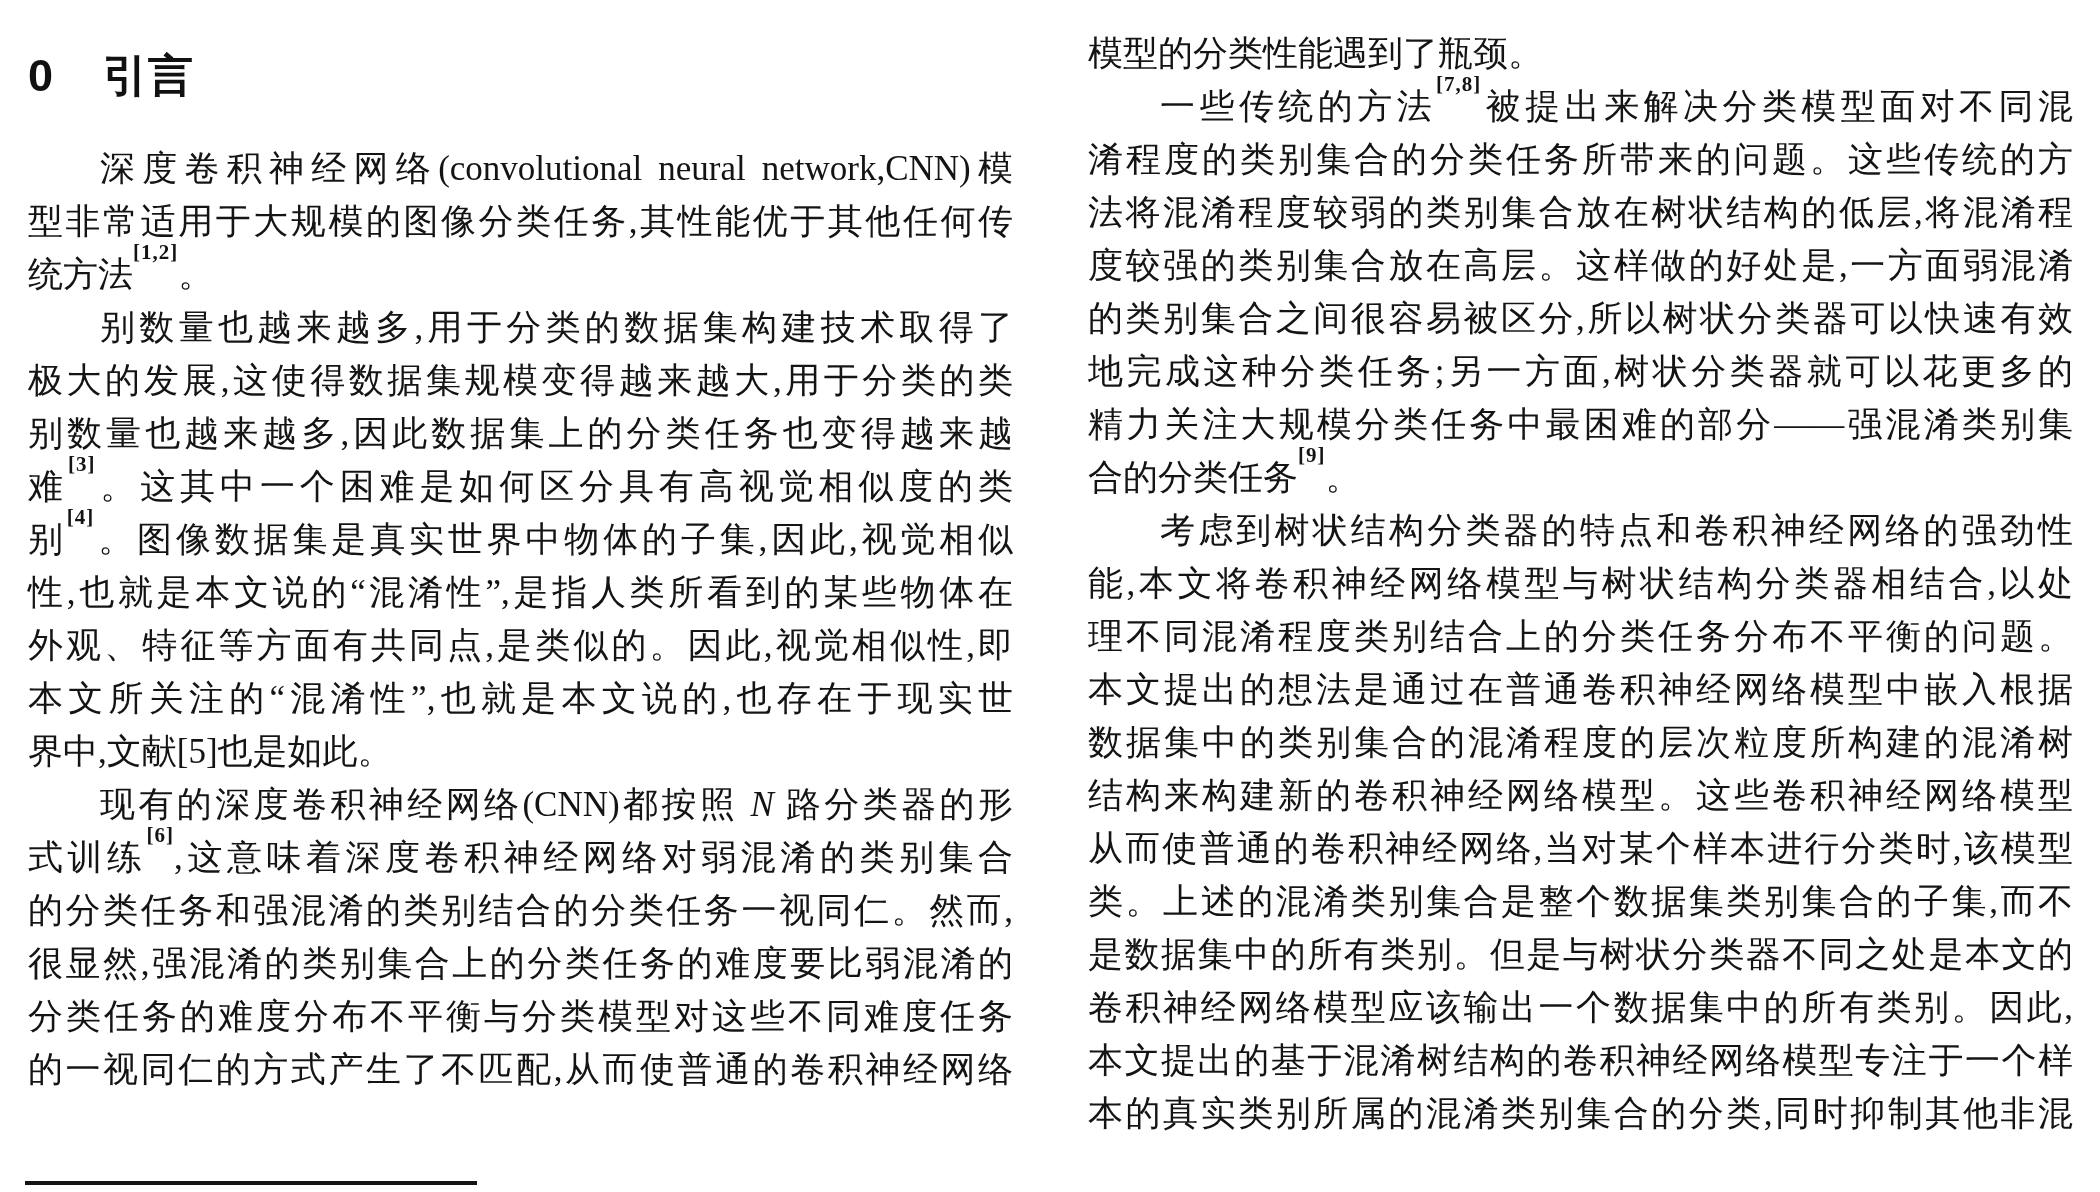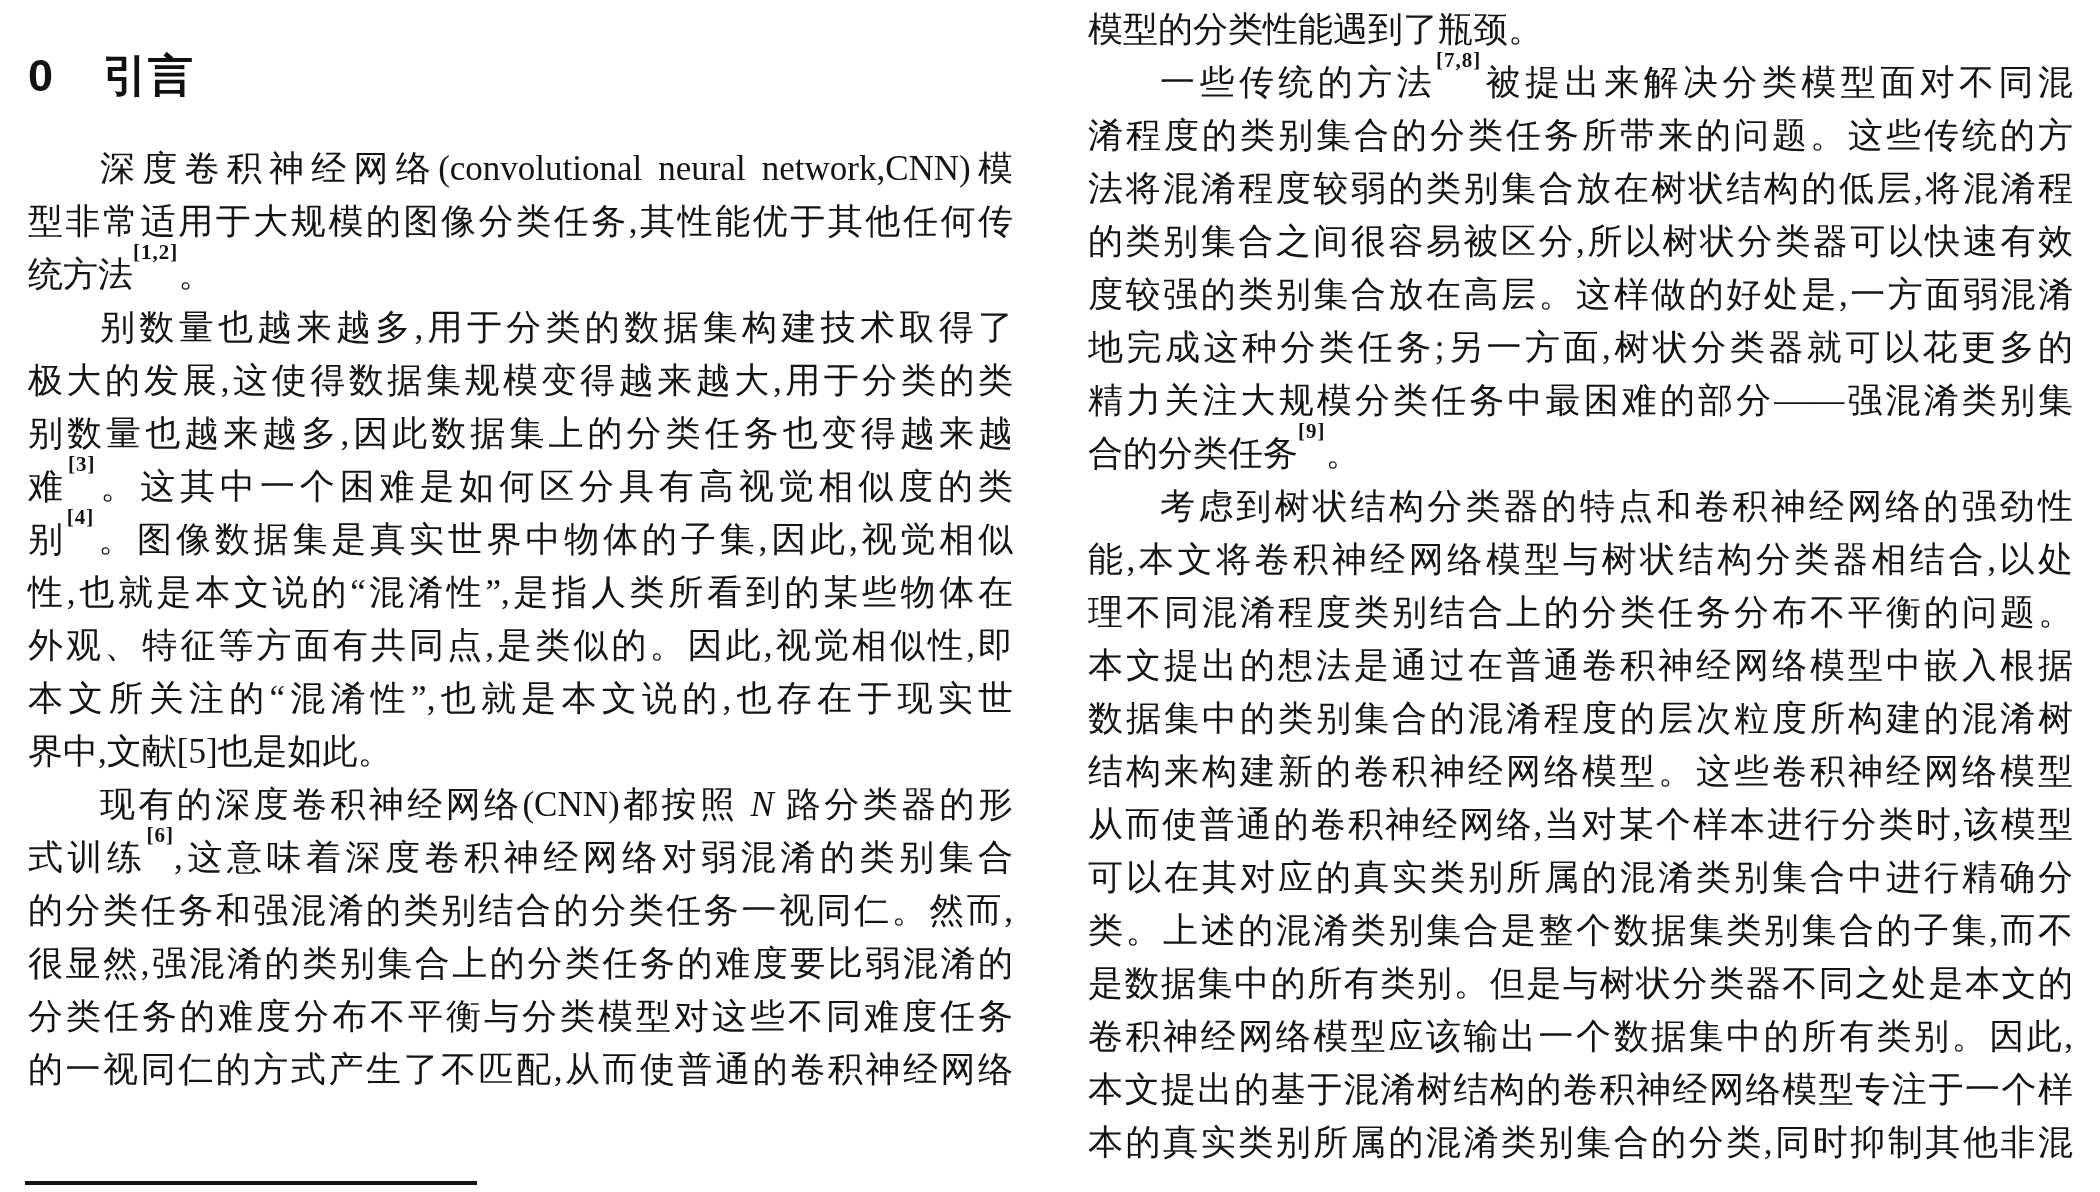--- a/index.html
+++ b/index.html
@@ -20,21 +20,21 @@
     height: 1192px;
     background: #ffffff;
   }
   .col {
     position: absolute;
     top: 0;
     width: 985px;
   }
   .col-left  { left: 28px;  }
   .col-right { left: 1088px; }
-  .col-right .paras { padding-top: 3px; }
+  .col-right .paras { padding-top: 27px; }
 
   .heading {
     margin: 46px 0 36px 0;
     font-family: "Liberation Sans", "DejaVu Sans", sans-serif;
     font-weight: 700;
     font-size: 45px;
     line-height: 60px;
     color: #111111;
     display: flex;
     align-items: baseline;
@@ -100,33 +100,32 @@
         <div class="line">的一视同仁的方式产生了不匹配,从而使普通的卷积神经网络</div>
       </div>
   </div>
 
   <div class="col col-right">
     <div class="paras" id="right-paras">
         <div class="line flush">模型的分类性能遇到了瓶颈。</div>
         <div class="line indent">一些传统的方法<sup>[7,8]</sup>被提出来解决分类模型面对不同混</div>
         <div class="line">淆程度的类别集合的分类任务所带来的问题。这些传统的方</div>
         <div class="line">法将混淆程度较弱的类别集合放在树状结构的低层,将混淆程</div>
+        <div class="line">度较强的类别集合放在高层。这样做的好处是,一方面弱混淆</div>
         <div class="line">的类别集合之间很容易被区分,所以树状分类器可以快速有效</div>
-        <div class="line">度较强的类别集合放在高层。这样做的好处是,一方面弱混淆</div>
         <div class="line">地完成这种分类任务;另一方面,树状分类器就可以花更多的</div>
         <div class="line">精力关注大规模分类任务中最困难的部分——强混淆类别集</div>
         <div class="line flush">合的分类任务<sup>[9]</sup>。</div>
         <div class="line indent">考虑到树状结构分类器的特点和卷积神经网络的强劲性</div>
         <div class="line">能,本文将卷积神经网络模型与树状结构分类器相结合,以处</div>
         <div class="line">理不同混淆程度类别结合上的分类任务分布不平衡的问题。</div>
         <div class="line">本文提出的想法是通过在普通卷积神经网络模型中嵌入根据</div>
         <div class="line">数据集中的类别集合的混淆程度的层次粒度所构建的混淆树</div>
         <div class="line">结构来构建新的卷积神经网络模型。这些卷积神经网络模型</div>
         <div class="line">从而使普通的卷积神经网络,当对某个样本进行分类时,该模型</div>
-        <div class="line">可以在其对应的真实类别所属的混淆类别集合中进行精确分</div>
         <div class="line">类。上述的混淆类别集合是整个数据集类别集合的子集,而不</div>
         <div class="line">是数据集中的所有类别。但是与树状分类器不同之处是本文的</div>
         <div class="line">卷积神经网络模型应该输出一个数据集中的所有类别。因此,</div>
         <div class="line">本文提出的基于混淆树结构的卷积神经网络模型专注于一个样</div>
         <div class="line">本的真实类别所属的混淆类别集合的分类,同时抑制其他非混</div>
       </div>
   </div>
 
   <div class="footnote-rule"></div>
 

